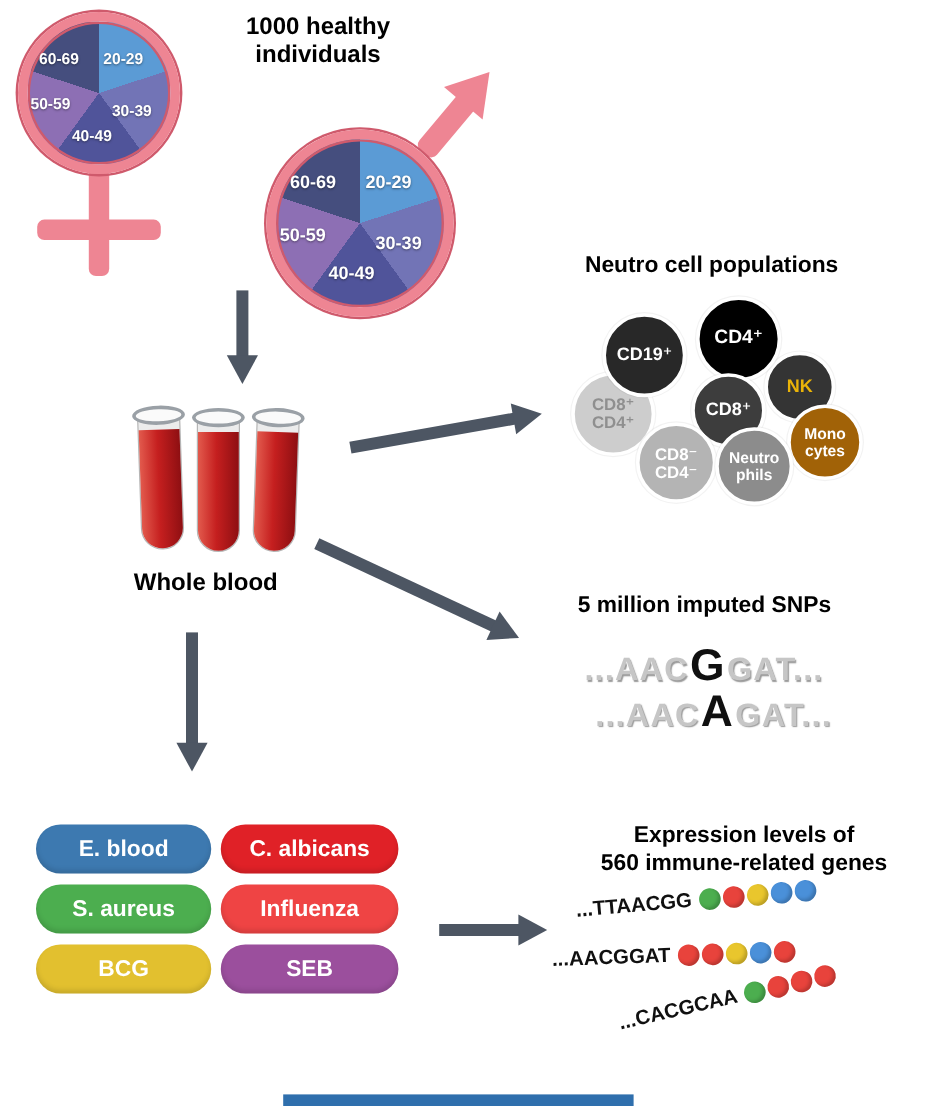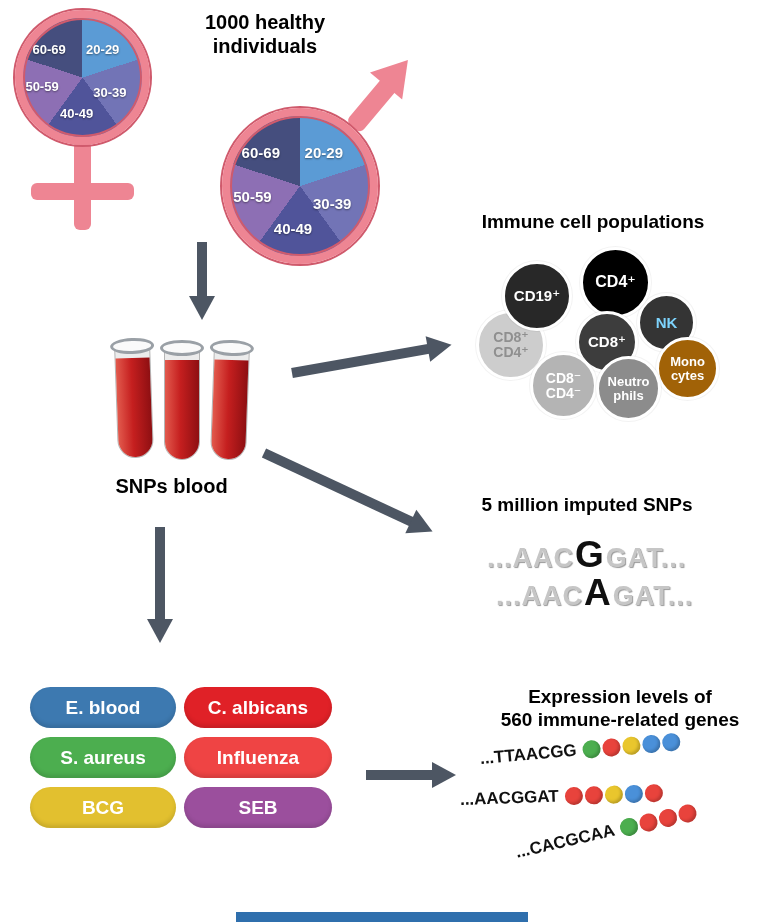--- a/index.html
+++ b/index.html
@@ -101,27 +101,27 @@
   <div class="tube" style="left:160px;top:340px;">
     <div class="tube-glass"></div>
     <div class="tube-blood"></div>
     <div class="tube-cap"></div>
   </div>
   <div class="tube" style="left:208px;top:340px;transform:rotate(2deg);">
     <div class="tube-glass"></div>
     <div class="tube-blood"></div>
     <div class="tube-cap"></div>
   </div>
-  <div class="fig-title" style="left:84px;top:474px;width:175px;font-size:20px;">SNPs blood</div>
+  <div class="fig-title" style="left:84px;top:474px;width:175px;font-size:20px;">Whole blood</div>
 
-  <div class="fig-title" style="left:458px;top:211px;width:270px;font-size:19px;">Immune cell populations</div>
+  <div class="fig-title" style="left:458px;top:211px;width:270px;font-size:19px;">Neutro cell populations</div>
   <div class="cell" style="left: 476px; top: 310px; width: 70px; height: 70px; font-size: 14px; background: rgb(205, 205, 205); color: rgb(143, 143, 143);">CD8⁺
 CD4⁺</div>
   <div class="cell" style="left: 502px; top: 261px; width: 70px; height: 70px; font-size: 15px; background: rgb(40, 40, 40); color: rgb(255, 255, 255);">CD19⁺</div>
-  <div class="cell" style="left: 637px; top: 293px; width: 59px; height: 59px; font-size: 15px; background: rgb(52, 52, 52); color: #7dd3fc;">NK</div>
+  <div class="cell" style="left: 637px; top: 293px; width: 59px; height: 59px; font-size: 15px; background: rgb(52, 52, 52); color: #eab308;">NK</div>
   <div class="cell" style="left: 656px; top: 337px; width: 63px; height: 63px; font-size: 13px; background: #a16207; color: rgb(255, 255, 255);">Mono
 cytes</div>
   <div class="cell" style="left: 580px; top: 247px; width: 71px; height: 71px; font-size: 16px; background: rgb(0, 0, 0); color: rgb(255, 255, 255);">CD4⁺</div>
   <div class="cell" style="left: 576px; top: 311px; width: 62px; height: 62px; font-size: 15px; background: rgb(61, 61, 61); color: rgb(255, 255, 255);">CD8⁺</div>
   <div class="cell" style="left: 530px; top: 352px; width: 67px; height: 67px; font-size: 14px; background: rgb(180, 180, 180); color: rgb(255, 255, 255);">CD8⁻
 CD4⁻</div>
   <div class="cell" style="left: 596px; top: 356px; width: 65px; height: 65px; font-size: 13px; background: rgb(140, 140, 140); color: rgb(255, 255, 255);">Neutro
 phils</div>
 
   <div class="fig-title" style="left:452px;top:494px;width:270px;font-size:19px;">5 million imputed SNPs</div>

